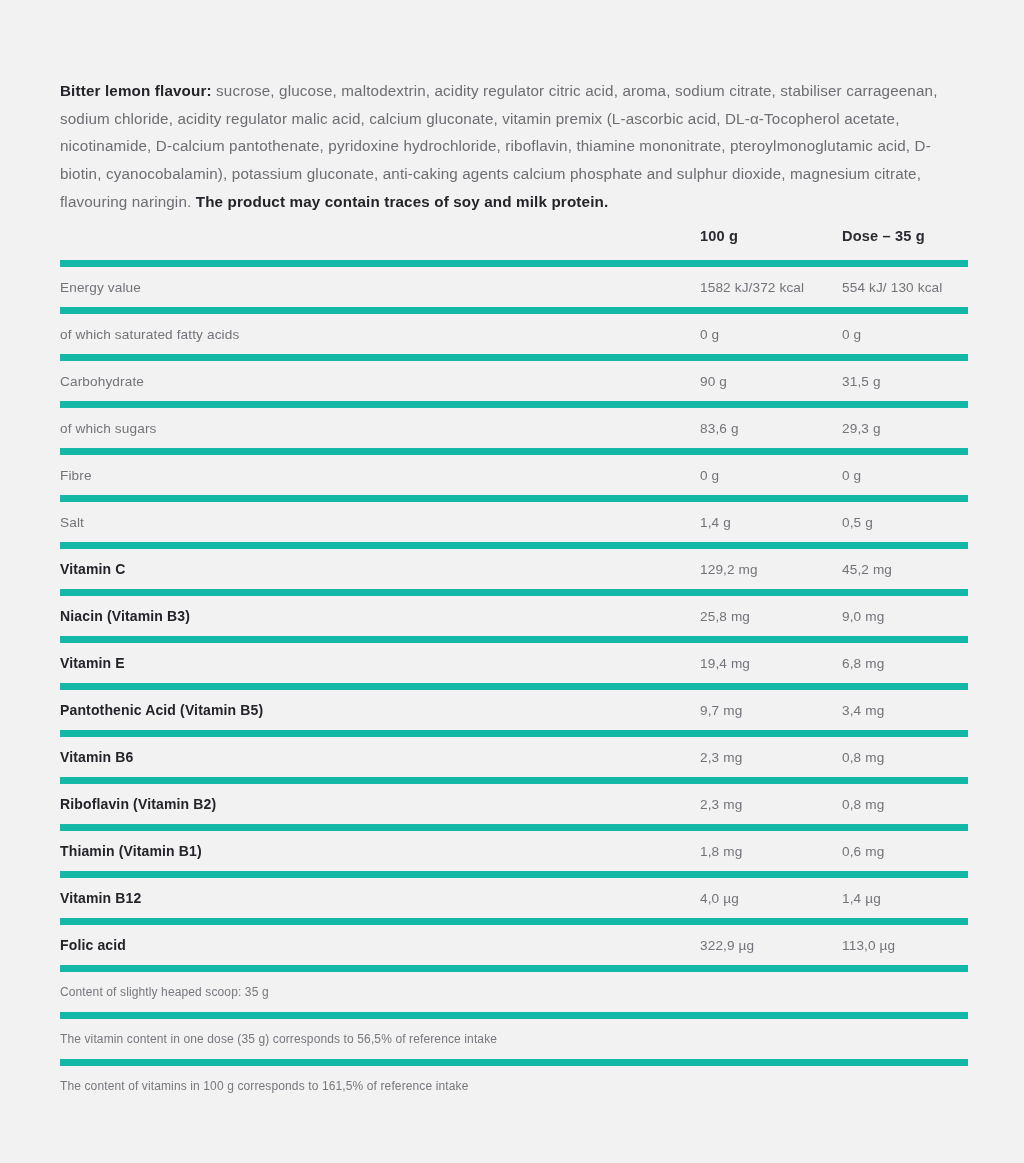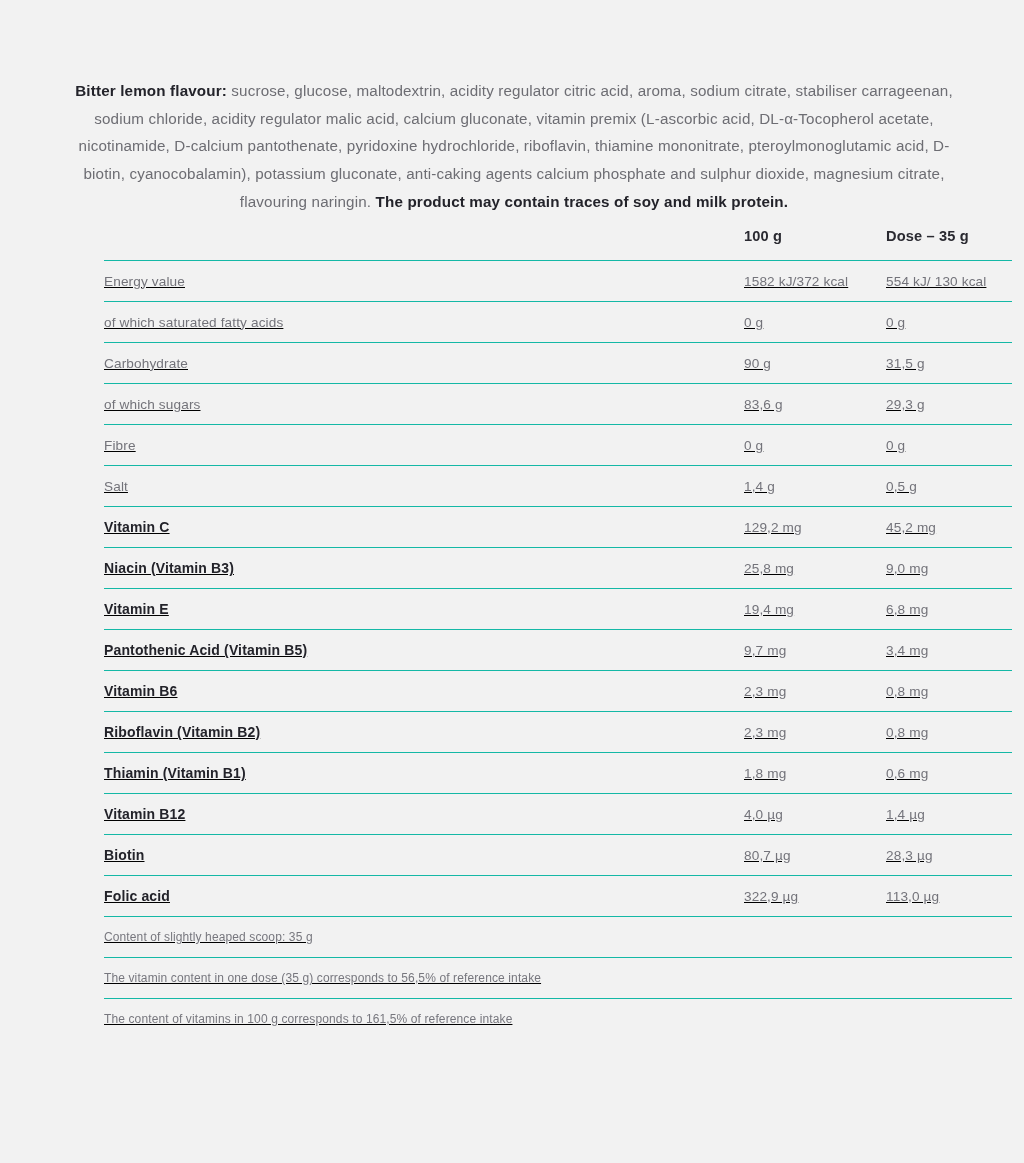--- a/index.html
+++ b/index.html
@@ -22,58 +22,56 @@
   }
   .ingredients {
     position: absolute;
     left: 60px;
     top: 62px;
     width: 908px;
     font-size: 15.2px;
     line-height: 27.6px;
     color: #6d6d73;
     letter-spacing: 0.01em;
-    text-align: center;
+    text-align: left;
   }
   .ingredients .lead {
     color: #23232a;
     font-weight: 700;
   }
   .ingredients .trace {
     color: #23232a;
     font-weight: 700;
   }
 
   table.nutri {
     position: absolute;
     left: 60px;
     top: 228px;
     width: 908px;
     border-collapse: collapse;
     table-layout: fixed;
-    margin-left: 44px;
   }
   table.nutri col.c-label { width: 640px; }
   table.nutri col.c-v1 { width: 142px; }
   table.nutri col.c-v2 { width: 126px; }
 
   table.nutri th {
     text-align: left;
     font-size: 14.6px;
     font-weight: 700;
     color: #2a2a31;
     padding: 0 0 16px 0;
     vertical-align: bottom;
     letter-spacing: 0.01em;
   }
   table.nutri th.th-label { padding-left: 0; }
 
   table.nutri tbody tr {
-    border-top: 1px solid #14b8a6;
-    text-decoration: underline;
+    border-top: 7px solid #14b8a6;
   }
   table.nutri tbody td {
     height: 40px;
     padding: 0;
     vertical-align: middle;
     font-size: 13.6px;
     color: #73737a;
     letter-spacing: 0.01em;
     white-space: nowrap;
   }
@@ -177,25 +175,20 @@
           <td class="label">Thiamin (Vitamin B1)</td>
           <td>1,8 mg</td>
           <td>0,6 mg</td>
         </tr>
         <tr class="bold">
           <td class="label">Vitamin B12</td>
           <td>4,0 µg</td>
           <td>1,4 µg</td>
         </tr>
         <tr class="bold">
-          <td class="label">Biotin</td>
-          <td>80,7 µg</td>
-          <td>28,3 µg</td>
-        </tr>
-        <tr class="bold">
           <td class="label">Folic acid</td>
           <td>322,9 µg</td>
           <td>113,0 µg</td>
         </tr>
         <tr class="note">
           <td class="label" colspan="3">Content of slightly heaped scoop: 35 g</td>
         </tr>
         <tr class="note">
           <td class="label" colspan="3">The vitamin content in one dose (35 g) corresponds to 56,5% of reference intake</td>
         </tr>

